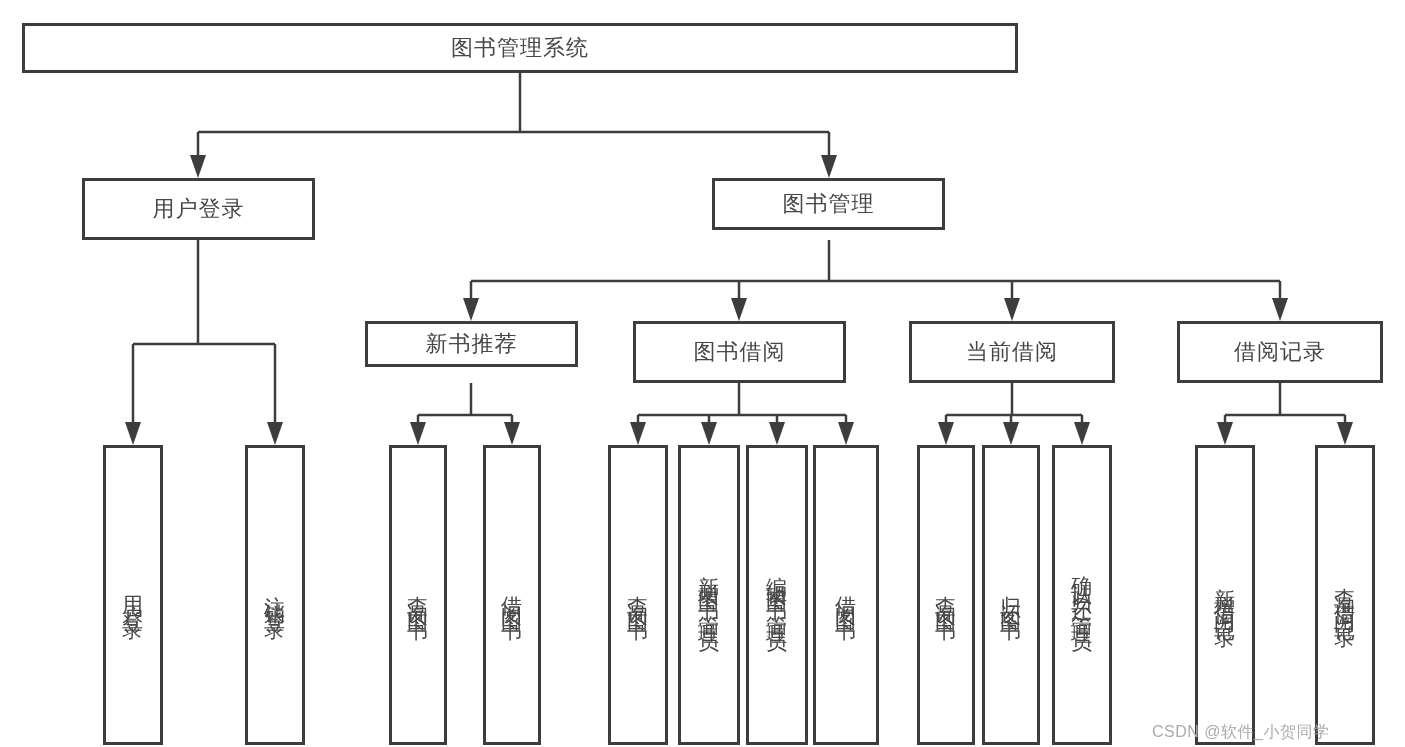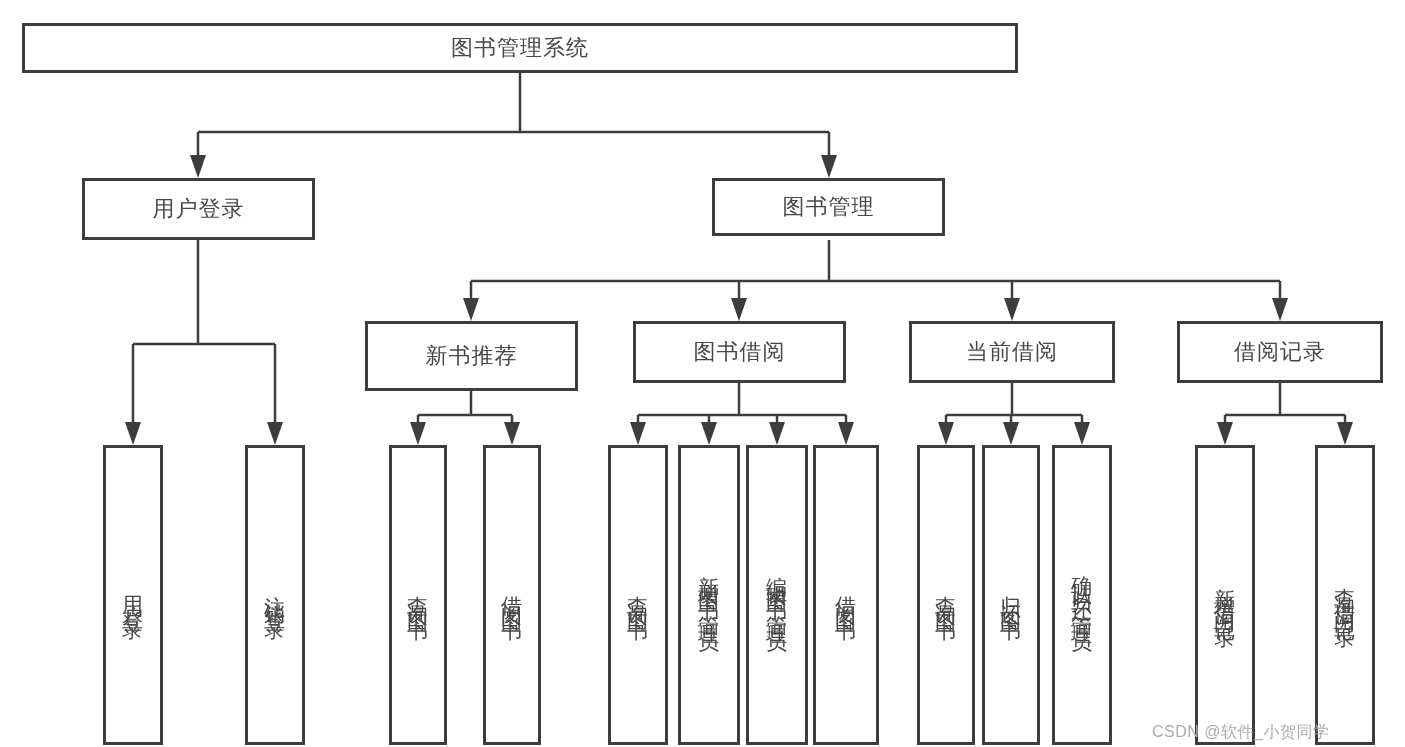--- a/index.html
+++ b/index.html
@@ -94,23 +94,23 @@
       <polygon points="1003,414 1019,414 1011,437"></polygon>
       <polygon points="1074,414 1090,414 1082,437"></polygon>
       <polygon points="1217,414 1233,414 1225,437"></polygon>
       <polygon points="1337,414 1353,414 1345,437"></polygon>
     </g>
   </svg>
 
   <div class="node hnode" style="left:22px; top:15px; width:996px; height:50px;">图书管理系统</div>
 
   <div class="node hnode" style="left:82px; top:170px; width:233px; height:62px;">用户登录</div>
-  <div class="node hnode" style="left:712px; top:170px; width:233px; height:58px;">图书管理</div>
+  <div class="node hnode" style="left:712px; top:170px; width:233px; height:52px;">图书管理</div>
 
-  <div class="node hnode" style="left:365px; top:313px; width:213px; height:70px;">新书推荐</div>
+  <div class="node hnode" style="left:365px; top:313px; width:213px; height:46px;">新书推荐</div>
   <div class="node hnode" style="left:909px; top:313px; width:206px; height:62px;">当前借阅</div>
   <div class="node hnode" style="left:633px; top:313px; width:213px; height:62px;">图书借阅</div>
   <div class="node hnode" style="left:1177px; top:313px; width:206px; height:62px;">借阅记录</div>
 
   <div class="node vnode" style="left:103px; top:437px; width:60px; height:300px;">用户登录</div>
   <div class="node vnode" style="left:245px; top:437px; width:60px; height:300px;">注销登录</div>
 
   <div class="node vnode" style="left:389px; top:437px; width:58px; height:300px;">查询图书</div>
   <div class="node vnode" style="left:483px; top:437px; width:58px; height:300px;">借阅图书</div>
 

